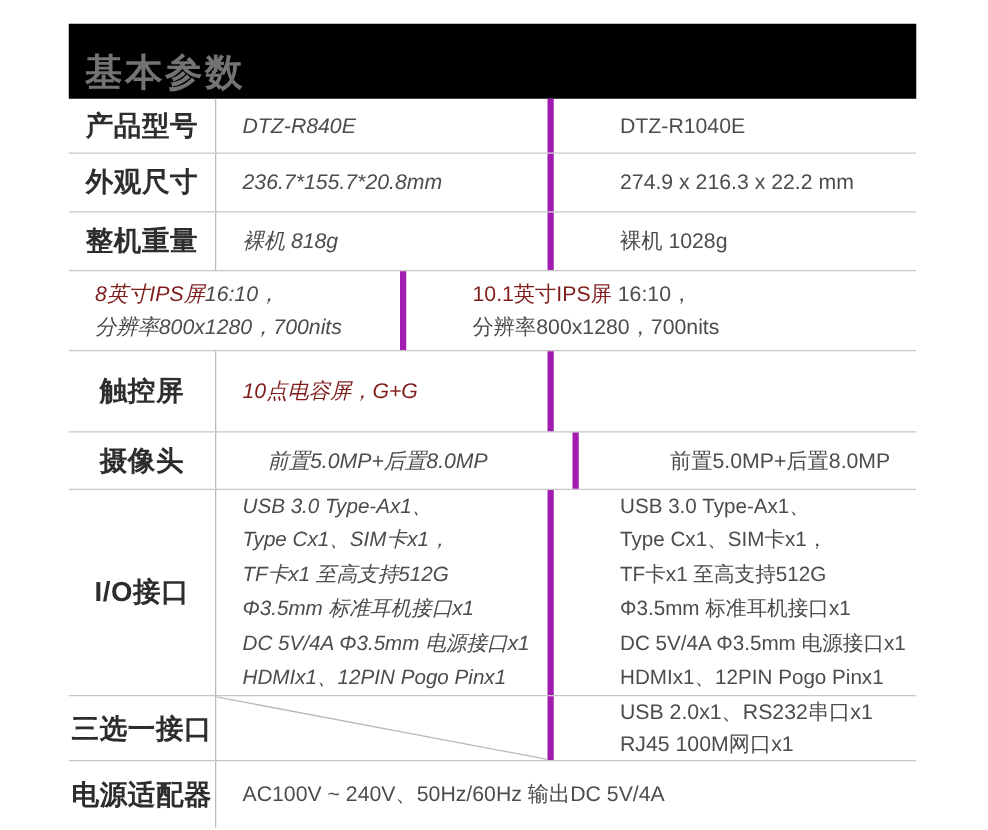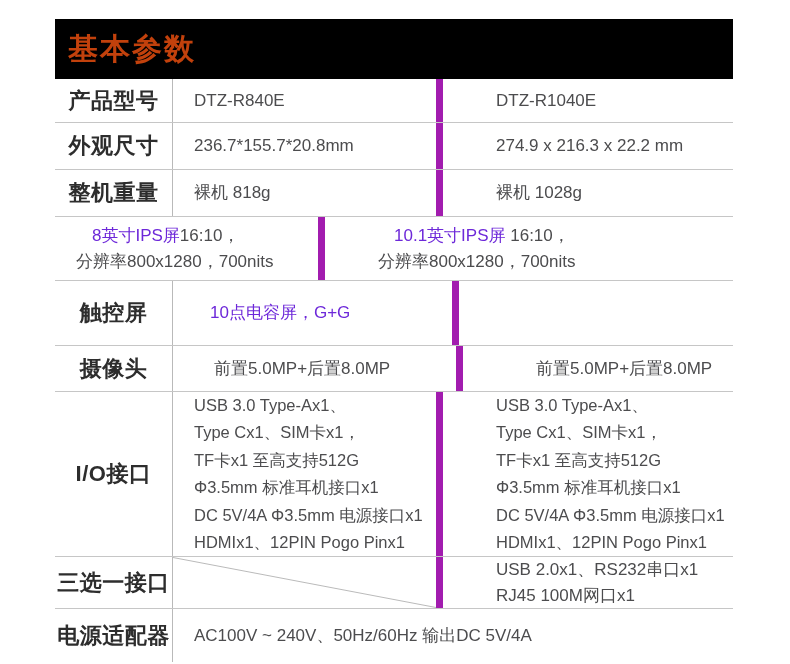--- a/index.html
+++ b/index.html
@@ -8,23 +8,23 @@
     background: #ffffff;
     font-family: "Liberation Sans", sans-serif;
     position: relative;
     overflow: hidden;
   }
   .page { position: absolute; left: 55px; top: 19px; width: 678px; }
 
   .header-bar {
     height: 60px;
     background: #000000;
-    color: #c2410c;
+    color: #737373;
     display: flex;
-    align-items: center;
+    align-items: flex-end;
     padding-left: 13px;
     font-size: 30px;
     font-weight: bold;
     letter-spacing: 2px;
   }
 
   .spec-table { width: 678px; }
   .row { display: flex; border-bottom: 1px solid #c6c6c6; }
   .row.last { border-bottom: none; }
 
@@ -35,37 +35,37 @@
     font-size: 22px; font-weight: bold; color: #2d2d2d;
     letter-spacing: 0.5px;
     text-align: center;
   }
 
   .cell {
     font-size: 17px; color: #4c4c4e;
     display: flex; flex-direction: column; justify-content: center;
     line-height: 26px;
   }
-  .c1 { width: 270px; flex: none; border-right: 7px solid #a21caf; padding-left: 21px; }
+  .c1 { width: 270px; flex: none; border-right: 5px solid #a21caf; padding-left: 21px; font-style: italic; }
   .c2 { width: 290px; flex: none; padding-left: 53px; }
   .cwide { width: 560px; flex: none; padding-left: 21px; }
 
   .row-model  { height: 44px; }
   .row-dims   { height: 47px; }
   .row-weight { height: 47px; }
   .row-display{ height: 64px; }
   .row-touch  { height: 65px; }
   .row-camera { height: 46px; gap: 20px; }
   .row-io     { height: 165px; }
   .row-combo  { height: 52px; }
   .row-power  { height: 53px; }
 
   .row-io .cell { line-height: 27.5px; font-size: 16.5px; }
 
-  .orange { color: #6d28d9; margin-left: 16px; }
+  .orange { color: #7f1d1d; }
   .line { display: block; }
 
   .na-cell { position: relative; padding: 0; }
   .na-cell svg { position: absolute; left: 0; top: 0; width: 100%; height: 100%; display: block; }
 </style>
 </head>
 <body>
 
 <div class="page">
 

